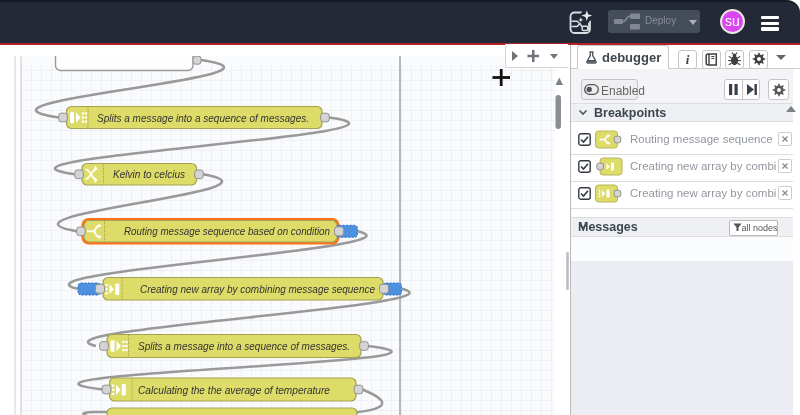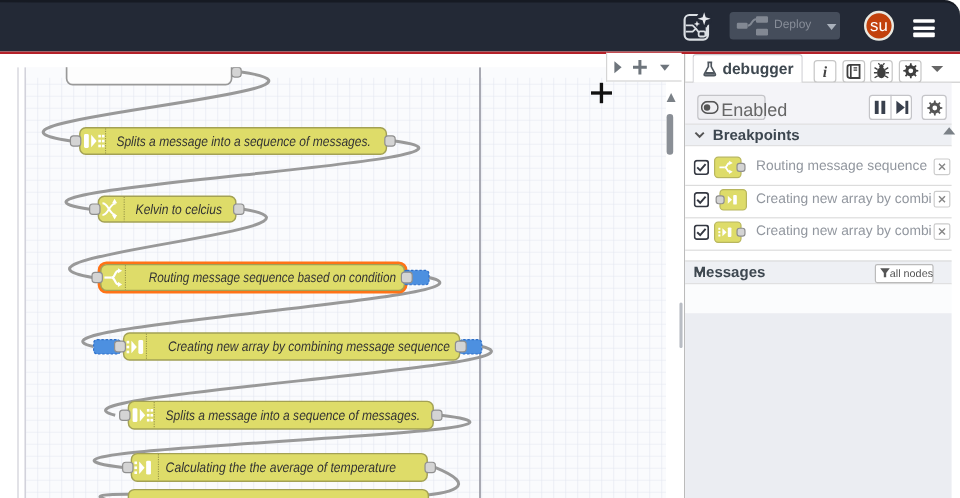--- a/index.html
+++ b/index.html
@@ -31,21 +31,21 @@
 <svg class="abs" style="left:613px;top:12px;" width="28" height="19" viewBox="0 0 28 19">
   <rect x="1" y="7" width="9" height="5" rx="1" fill="#828893"></rect>
   <rect x="17" y="1.5" width="10" height="5.5" rx="1" fill="#828893"></rect>
   <rect x="17" y="12" width="10" height="5.5" rx="1" fill="#828893"></rect>
   <path d="M10 9.5 C14 9.5 13 4 17 4" stroke="#828893" stroke-width="1.6" fill="none"></path>
 </svg>
 <div class="abs" style="left:645px;top:14.5px;color:#878d98;font-size:10px;">Deploy</div>
 <div class="abs" style="left:688.5px;top:19.5px;width:0;height:0;border-left:4.5px solid transparent;border-right:4.5px solid transparent;border-top:5.5px solid #aab1bb;"></div>
 
 
-<div class="abs" style="left:720px;top:9px;width:25px;height:25px;border-radius:50%;background:#c2410c;border:2px solid #e9e9e1;box-sizing:border-box;color:#fff;font-size:14px;text-align:center;line-height:21px;">su</div>
+<div class="abs" style="left:720px;top:9px;width:25px;height:25px;border-radius:50%;background:#d946ef;border:2px solid #e9e9e1;box-sizing:border-box;color:#fff;font-size:14px;text-align:center;line-height:21px;">su</div>
 
 
 <div class="abs" style="left:761px;top:16px;width:18px;height:3.4px;background:#fff;border-radius:1px;"></div>
 <div class="abs" style="left:761px;top:21.6px;width:18px;height:3.4px;background:#fff;border-radius:1px;"></div>
 <div class="abs" style="left:761px;top:27.2px;width:18px;height:3.4px;background:#fff;border-radius:1px;"></div>
 
 
 <svg class="abs" style="left:0;top:45px;" width="570" height="370" viewBox="0 45 570 370">
   <defs>
     <pattern id="grid" width="10" height="10" x="21" y="59.8" patternUnits="userSpaceOnUse">
@@ -233,21 +233,21 @@
 </svg>
 <div class="abs" style="left:776px;top:55px;width:0;height:0;border-left:5px solid transparent;border-right:5px solid transparent;border-top:5.5px solid #666;"></div>
 
 
 <div class="abs" style="left:571px;top:69px;width:222px;height:35px;background:#f4f4f8;border-bottom:1px solid #ddd;box-sizing:border-box;"></div>
 <div class="abs" style="left:581px;top:79px;width:57px;height:21px;background:#efeff2;border:1px solid #c4c4c8;border-radius:3px;box-sizing:border-box;"></div>
 <svg class="abs" style="left:584px;top:84px;" width="15" height="11" viewBox="0 0 15 11">
   <rect x="0.7" y="0.7" width="13.6" height="9.6" rx="4.8" fill="none" stroke="#555" stroke-width="1.3"></rect>
   <circle cx="5.2" cy="5.5" r="2.7" fill="#555"></circle>
 </svg>
-<div class="abs" style="left:601px;top:84px;font-size:15px;color:#666;">Enabled</div>
+<div class="abs" style="left:601px;top:84px;font-size:12px;color:#666;">Enabled</div>
 
 <div class="abs" style="left:724px;top:79px;width:36px;height:21px;background:#fff;border:1px solid #c4c4c8;border-radius:3px;box-sizing:border-box;"></div>
 <div class="abs" style="left:742px;top:79px;width:1px;height:21px;background:#c4c4c8;"></div>
 <svg class="abs" style="left:728px;top:83px;" width="11" height="13" viewBox="0 0 11 13">
   <rect x="1" y="1" width="3.2" height="11" fill="#39404d"></rect>
   <rect x="6.5" y="1" width="3.2" height="11" fill="#39404d"></rect>
 </svg>
 <svg class="abs" style="left:746px;top:83px;" width="12" height="13" viewBox="0 0 12 13">
   <path d="M1 1 L8 6.5 L1 12 Z" fill="#39404d"></path>
   <rect x="8.5" y="1" width="2.4" height="11" fill="#39404d"></rect>

